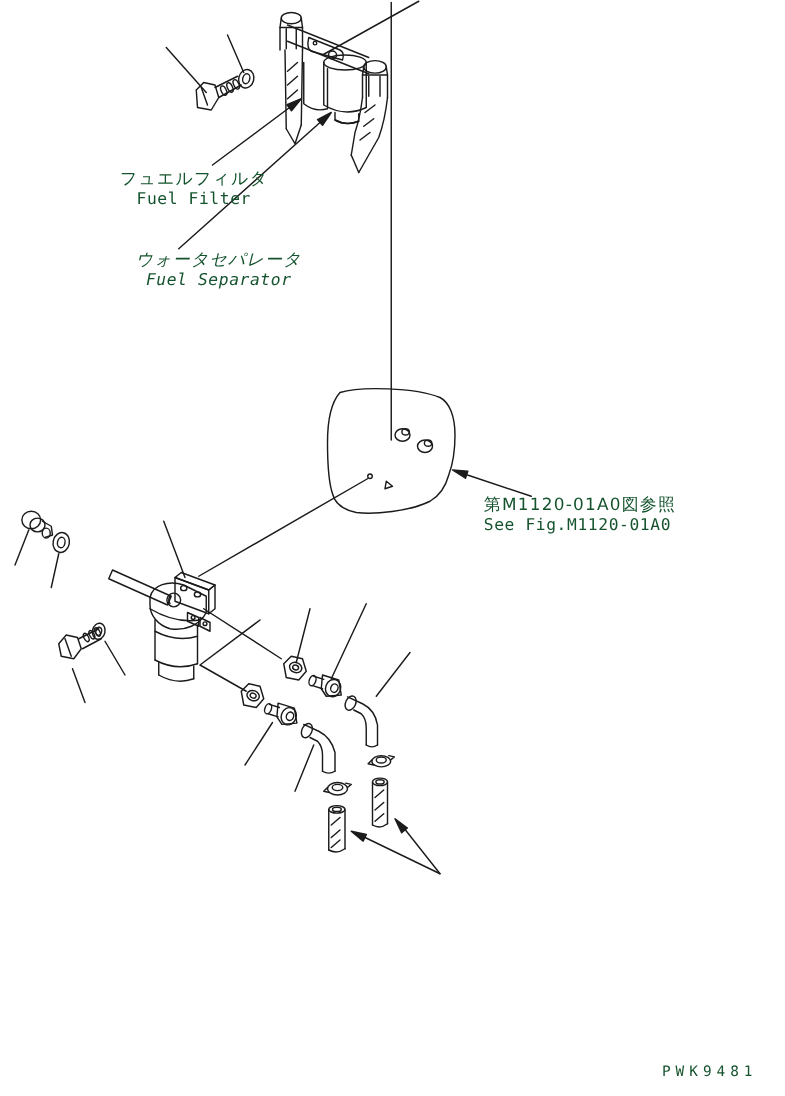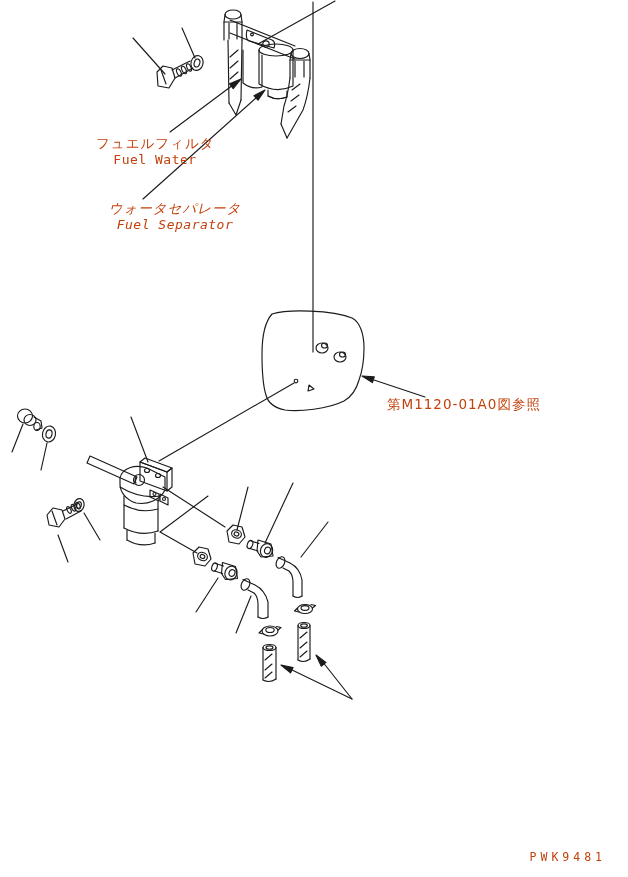--- a/index.html
+++ b/index.html
@@ -1,20 +1,20 @@
 <!DOCTYPE html>
 <html><head>
 <meta charset="utf-8">
 <style>
   html,body{margin:0;padding:0;background:#e8e8e8;}
   .page{
     position:relative;width:628px;height:877px;margin:0 auto;
     background:#ffffff;overflow:hidden;
     font-family:"DejaVu Sans","DejaVu Sans Mono",sans-serif;
-    color:#c2410c;
+    color:#14532d;
   }
   .page svg{position:absolute;left:0;top:0;}
   .lbl{position:absolute;text-align:center;line-height:1.25;white-space:nowrap;}
   .lbl .jp{font-size:13.5px;letter-spacing:1px;font-family:"DejaVu Sans",sans-serif;}
   .lbl .en{font-size:13px;letter-spacing:0.5px;font-family:"DejaVu Sans Mono",monospace;}
   .lbl.left{text-align:left;}
   .figcode{
     position:absolute;right:22px;bottom:13px;
     font-family:"DejaVu Sans Mono",monospace;font-size:11.5px;letter-spacing:4px;
   }
@@ -283,27 +283,28 @@
         <path d="M352,699 L290,669"></path>
         <polygon points="281,665 293.1,667.5 290.5,672.9" fill="#1b1b1b"></polygon>
         <path d="M352,699 L322,661"></path>
         <polygon points="316,655 325.9,662.4 321.3,666.2" fill="#1b1b1b"></polygon>
       </g>
     </g>
   </svg>
 
   <div class="lbl" style="left:96px;top:135px;width:118px;">
     <div class="jp">フュエルフィルタ</div>
-    <div class="en">Fuel Water</div>
+    <div class="en">Fuel Filter</div>
   </div>
 
   <div class="lbl" style="left:100px;top:200px;width:150px;font-style:italic;">
     <div class="jp">ウォータセパレータ</div>
     <div class="en">Fuel Separator</div>
   </div>
 
   <div class="lbl left" style="left:387px;top:396px;">
     <div class="jp">第M1120-01A0図参照</div>
+    <div class="en">See Fig.M1120-01A0</div>
   </div>
 
 
   <div class="figcode">PWK9481</div>
 </div>
 
 </body></html>

